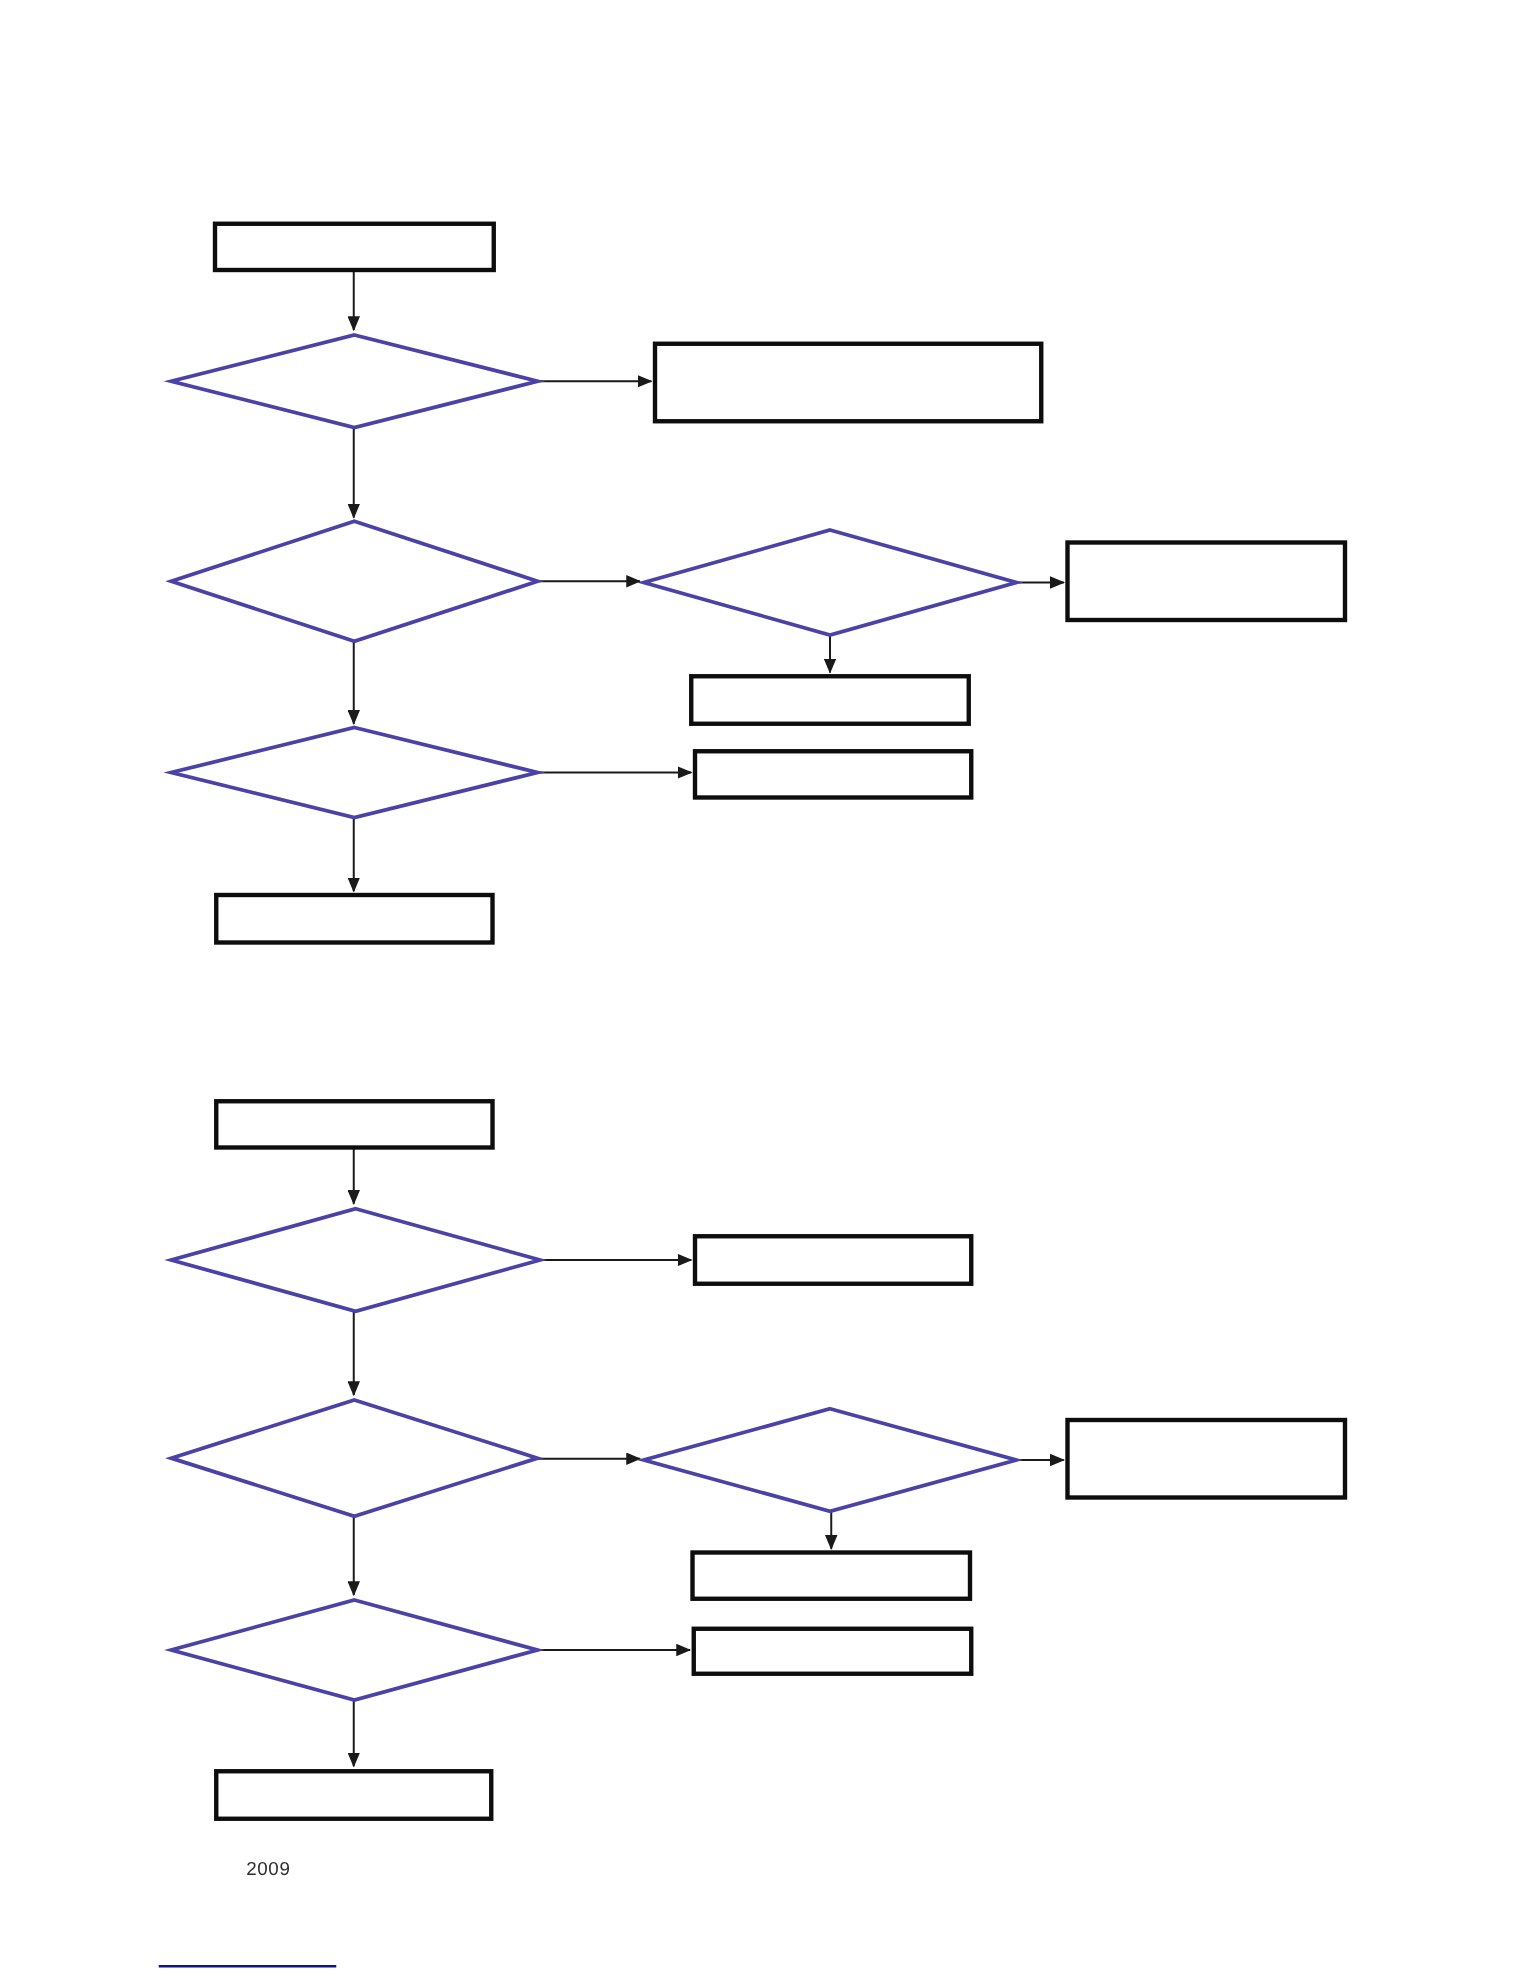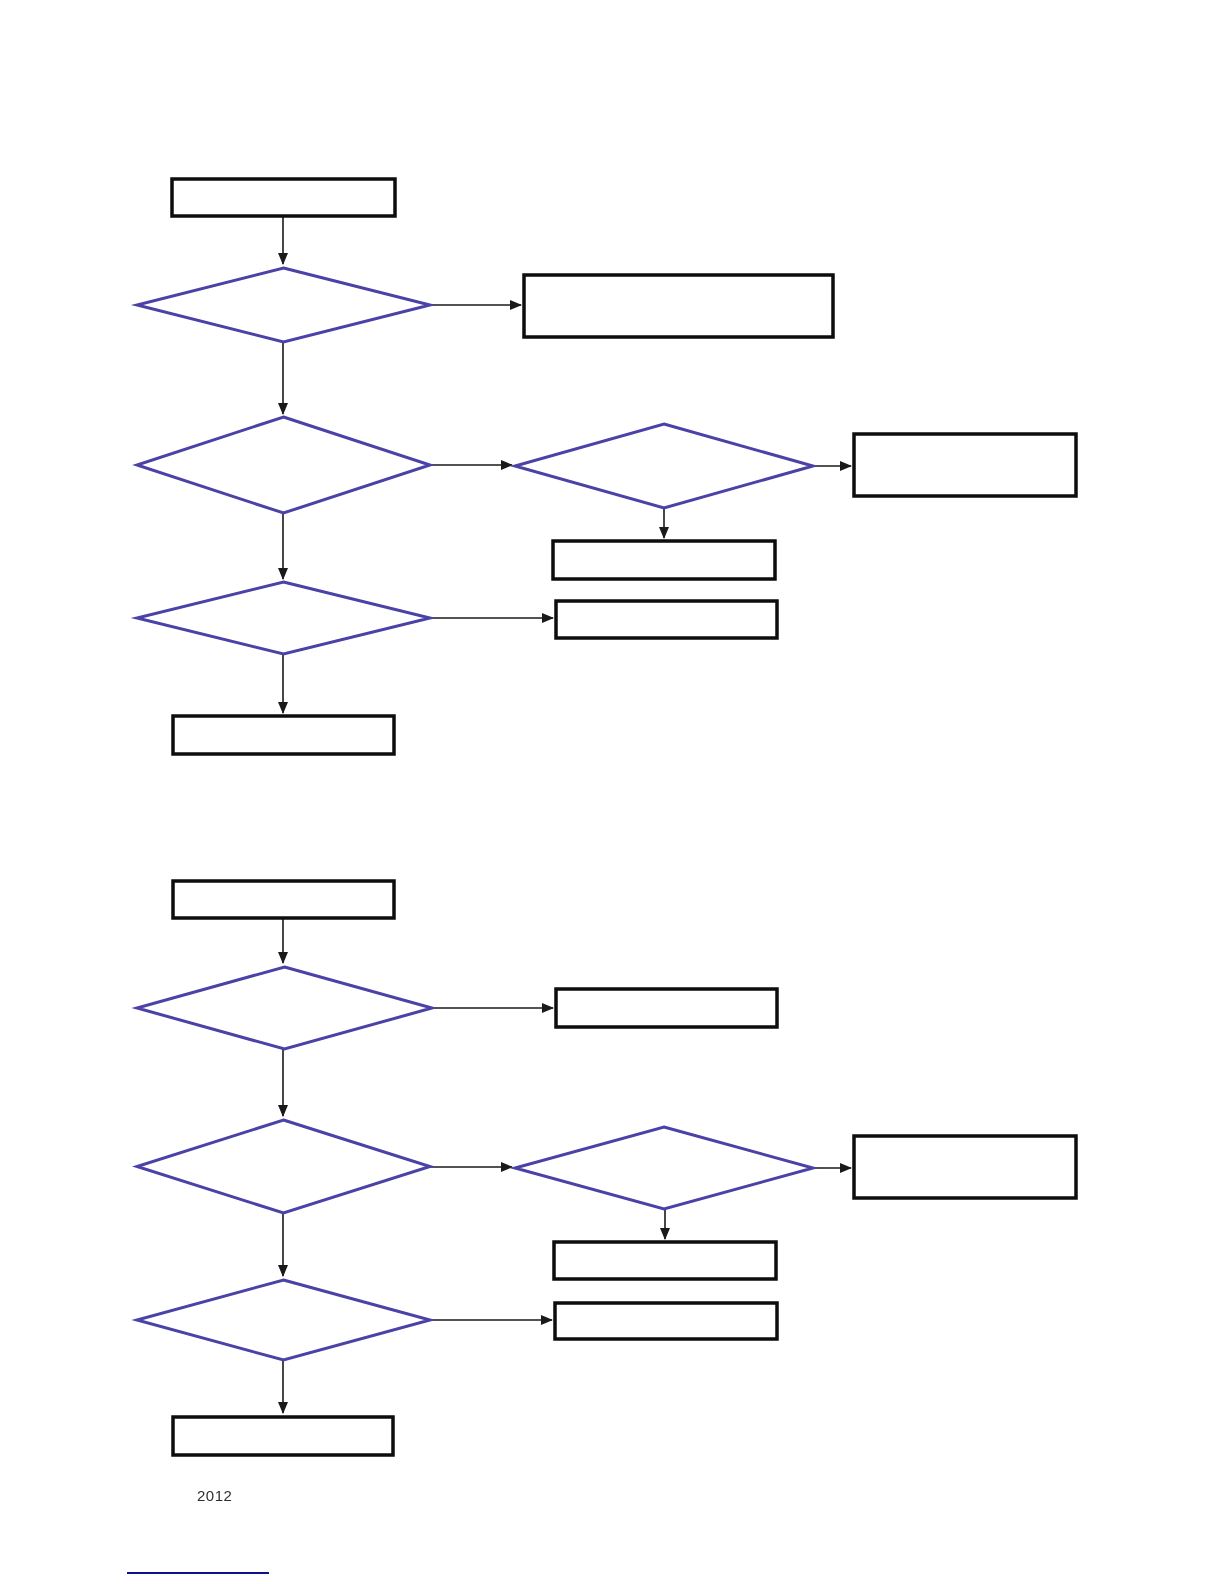--- a/index.html
+++ b/index.html
@@ -86,15 +86,15 @@
         <polygon points="664,1127 813,1168 664,1209 515,1168" stroke="#4a42a6" stroke-width="3" stroke-linejoin="miter" stroke-miterlimit="10" fill="#ffffff"></polygon>
         <rect x="854" y="1136" width="222" height="62" stroke="#0d0d0d" stroke-width="3.5" fill="#ffffff"></rect>
         <rect x="554" y="1242" width="222" height="37" stroke="#0d0d0d" stroke-width="3.5" fill="#ffffff"></rect>
         <polygon points="283.5,1280 430,1320 283.5,1360 137,1320" stroke="#4a42a6" stroke-width="3" stroke-linejoin="miter" stroke-miterlimit="10" fill="#ffffff"></polygon>
         <rect x="555" y="1303" width="222" height="36" stroke="#0d0d0d" stroke-width="3.5" fill="#ffffff"></rect>
         <rect x="173" y="1417" width="220" height="38" stroke="#0d0d0d" stroke-width="3.5" fill="#ffffff"></rect>
       </g>
     </svg>
 </div>
 
-<div class="footer-year">2012</div>
+<div class="footer-year">2009</div>
 
 <div class="footnote-rule" style="background: rgb(15, 15, 143);"></div>
 
 </body></html>

